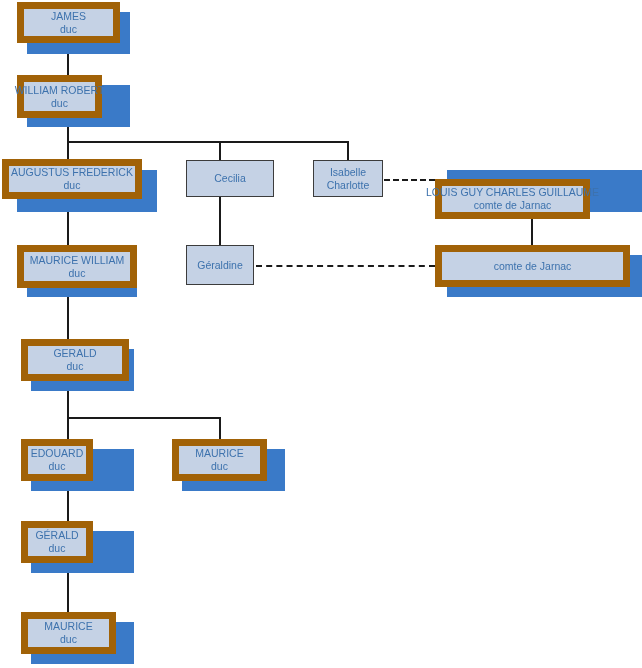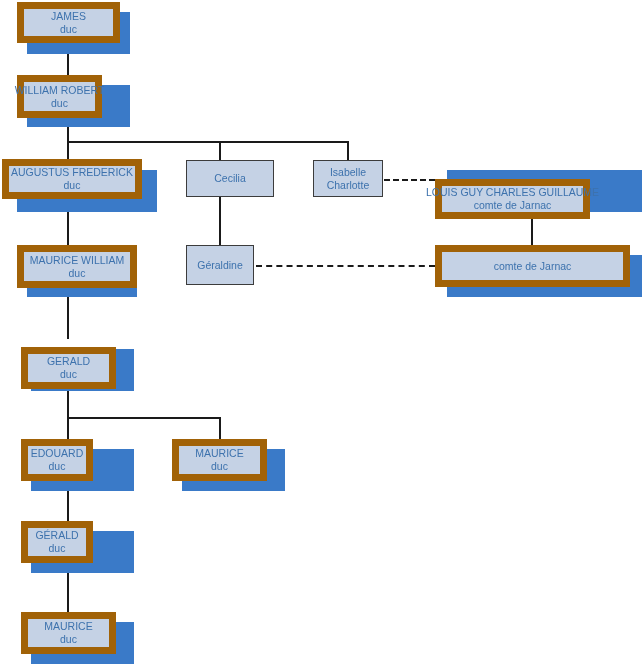--- a/index.html
+++ b/index.html
@@ -145,21 +145,21 @@
   </div>
 
   <div class="node thin" style="left:186px; top:245px; width:68px; height:40px;">
     <span class="name">Géraldine</span>
   </div>
 
   <div class="node" style="left:435px; top:245px; width:195px; height:42px;">
     <span class="title">comte de Jarnac</span>
   </div>
 
-  <div class="node" style="left:21px; top:339px; width:95px; height:42px;margin-top:8px;">
+  <div class="node" style="left:21px; top:339px; width:108px; height:42px;">
     <span class="name">GERALD</span>
     <span class="title">duc</span>
   </div>
 
   <div class="node" style="left:21px; top:439px; width:72px; height:42px;">
     <span class="name">EDOUARD</span>
     <span class="title">duc</span>
   </div>
 
   <div class="node" style="left:172px; top:439px; width:95px; height:42px;">

